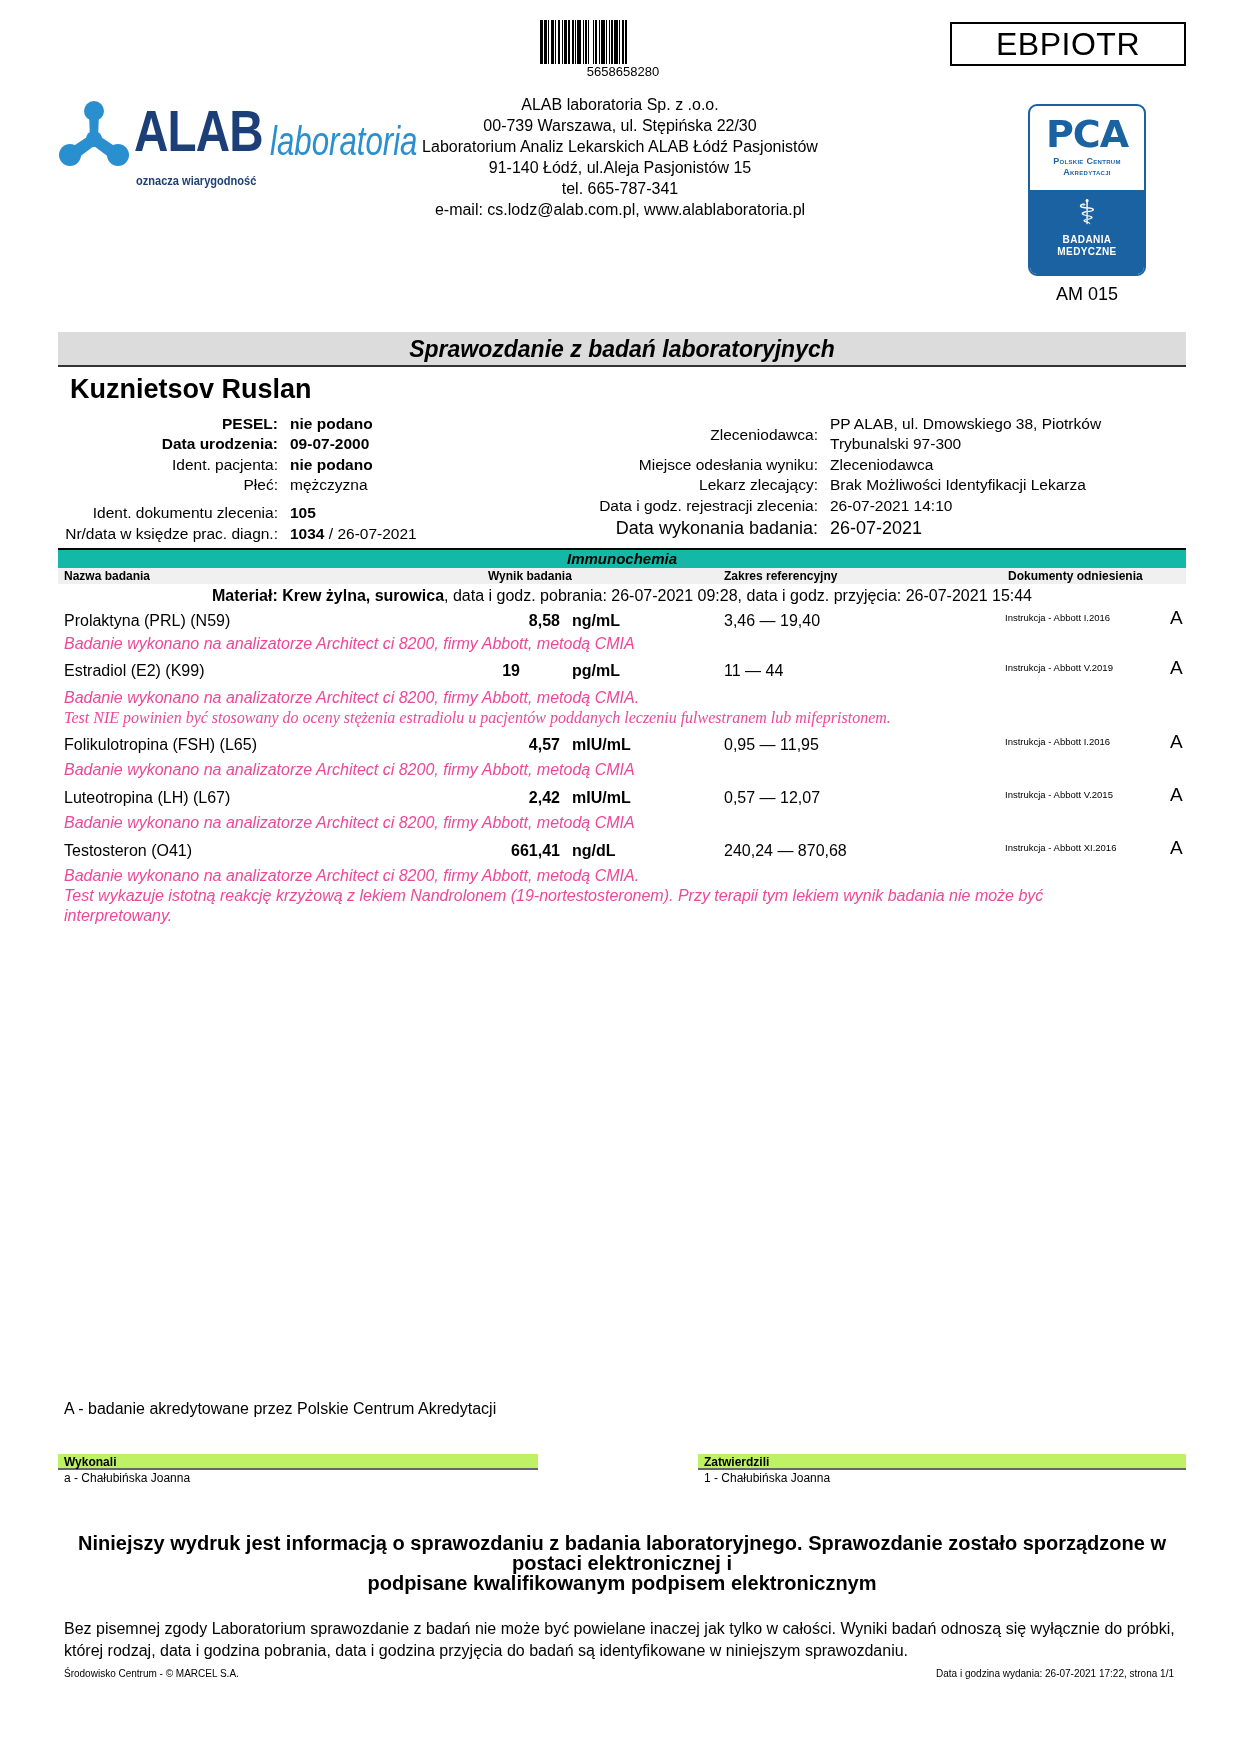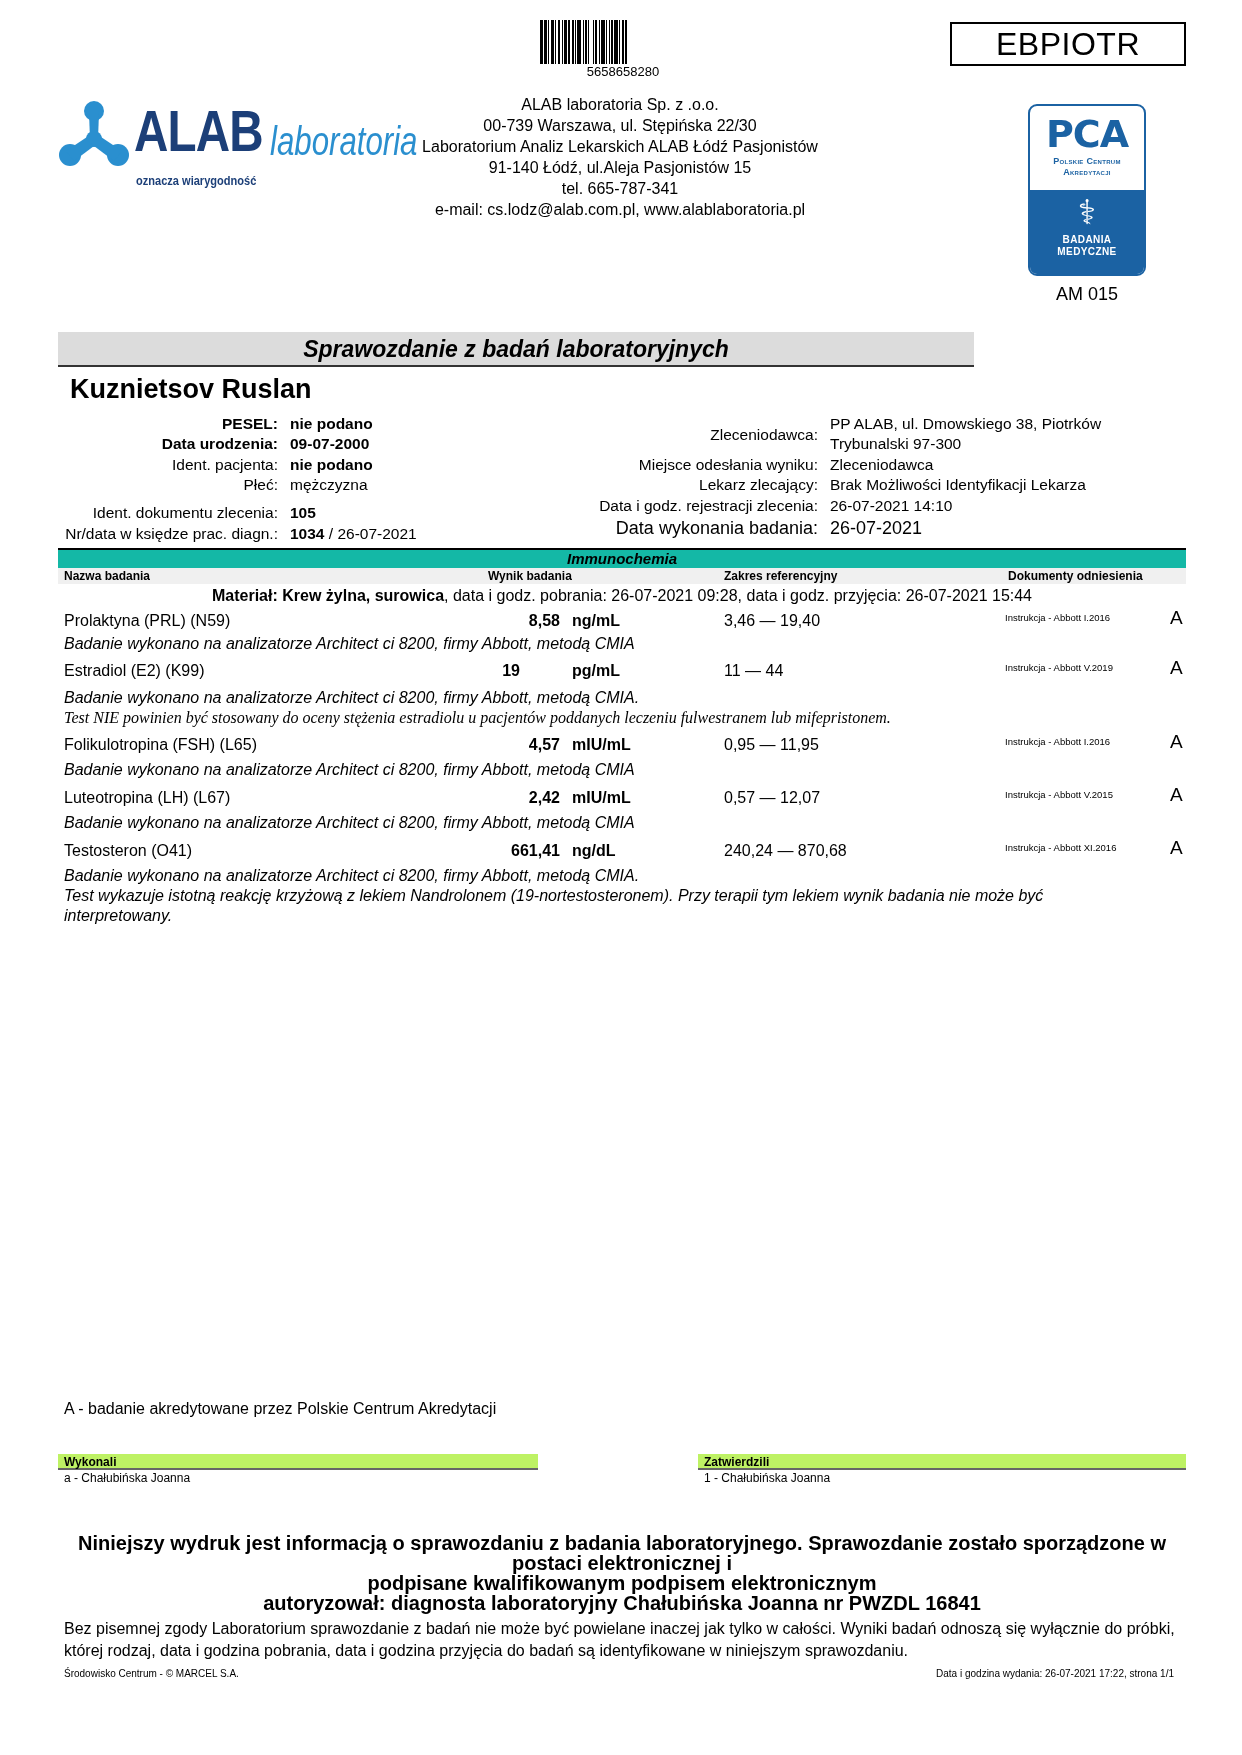--- a/index.html
+++ b/index.html
@@ -28,21 +28,21 @@
   .pca { left: 1028px; top: 104px; width: 118px; height: 172px; border: 2px solid #1b62a3; border-radius: 9px; overflow: hidden; background: #fff; }
   .pca-top { height: 84px; text-align: center; }
   .pca-letters { font-size: 38px; font-weight: bold; color: #1b62a3; padding-top: 6px; letter-spacing: -1px; font-family: "DejaVu Sans", sans-serif; }
   .pca-line { font-size: 9px; font-weight: bold; color: #1b62a3; letter-spacing: 0.3px; line-height: 11px; }
   .pca-bottom { height: 86px; background: #1b62a3; color: #fff; text-align: center; position: relative; }
   .pca-staff { font-size: 34px; line-height: 44px; color: #fff; }
   .pca-bottom-text { font-size: 10px; font-weight: bold; line-height: 12px; letter-spacing: 0.4px; }
   .pca-code { left: 1028px; top: 284px; width: 118px; text-align: center; font-size: 18px; }
 
   
-  .title-bar { left: 58px; top: 332px; width: 916px; height: 35px; background: #dcdcdc; border-bottom: 2px solid #333; text-align: center; font-size: 23px; font-weight: bold; font-style: italic; line-height: 35px; }
+  .title-bar { left: 58px; top: 332px; width: 1128px; height: 35px; background: #dcdcdc; border-bottom: 2px solid #333; text-align: center; font-size: 23px; font-weight: bold; font-style: italic; line-height: 35px; }
 
   .patient-name { left: 70px; top: 374px; font-size: 27px; font-weight: bold; }
 
   
   .info-row { position: absolute; display: flex; font-size: 15.5px; line-height: 20px; }
   .info-label { text-align: right; padding-right: 12px; }
   .info-value { }
   .b { font-weight: bold; }
 
   .sep-thick { left: 58px; top: 548px; width: 1128px; height: 2px; background: #000; }
@@ -55,21 +55,21 @@
   .material { left: 58px; top: 586px; width: 1128px; text-align: center; font-size: 16px; line-height: 20px; }
 
   
   .test-row { position: absolute; left: 0; width: 1242px; height: 22px; font-size: 16px; line-height: 22px; }
   .test-row .t-name { position: absolute; left: 64px; }
   .test-row .t-val { position: absolute; left: 440px; width: 120px; text-align: right; font-weight: bold; }
   .test-row .t-unit { position: absolute; left: 572px; font-weight: bold; }
   .test-row .t-range { position: absolute; left: 724px; }
   .test-row .t-doc { position: absolute; left: 1005px; font-size: 9.5px; top: -3px; }
   .test-row .t-acc { position: absolute; left: 1170px; font-size: 19px; top: -3px; }
-  .test-note { position: absolute; left: 64px; width: 1120px; font-size: 16px; line-height: 20px; font-style: italic; color: #000000; }
+  .test-note { position: absolute; left: 64px; width: 1120px; font-size: 16px; line-height: 20px; font-style: italic; color: #ec4899; }
 
   
   .legend { left: 64px; top: 1400px; font-size: 16px; }
 
   
   .sig-head { height: 16px; background: #bef264; border-bottom: 2px solid #666; font-size: 12px; font-weight: bold; line-height: 16px; padding-left: 6px; }
   .sig-val { font-size: 12px; line-height: 16px; padding-left: 6px; }
 
   .disclaimer { left: 58px; top: 1533px; width: 1128px; text-align: center; font-size: 20px; font-weight: bold; line-height: 20px; }
   .notice { left: 64px; top: 1618px; width: 1120px; font-size: 16px; line-height: 22px; }
@@ -302,19 +302,18 @@
   <div class="sig-val">a - Chałubińska Joanna</div>
 </div>
 <div class="abs" style="left:698px; top:1454px; width:488px;">
   <div class="sig-head">Zatwierdzili</div>
   <div class="sig-val">1 - Chałubińska Joanna</div>
 </div>
 
 <div class="abs disclaimer">
   <div>Niniejszy wydruk jest informacją o sprawozdaniu z badania laboratoryjnego. Sprawozdanie zostało sporządzone w postaci elektronicznej i</div>
   <div>podpisane kwalifikowanym podpisem elektronicznym</div>
-  <div>autoryzował: diagnosta laboratoryjny Chałubińska Joanna nr PWZDL 16841</div>
 </div>
 
 <div class="abs notice">Bez pisemnej zgody Laboratorium sprawozdanie z badań nie może być powielane inaczej jak tylko w całości. Wyniki badań odnoszą się wyłącznie do próbki, której rodzaj, data i godzina pobrania, data i godzina przyjęcia do badań są identyfikowane w niniejszym sprawozdaniu.</div>
 
 <div class="abs foot-left">Środowisko Centrum - © MARCEL S.A.</div>
 <div class="abs foot-right">Data i godzina wydania: 26-07-2021 17:22, strona 1/1</div>
 
 </body></html>

